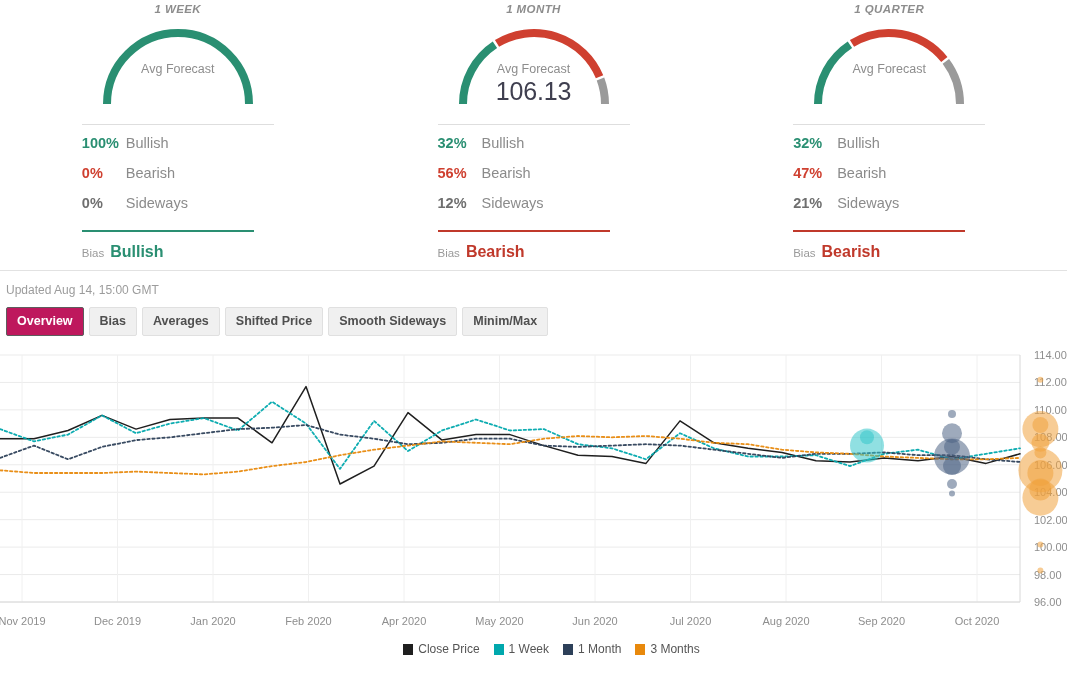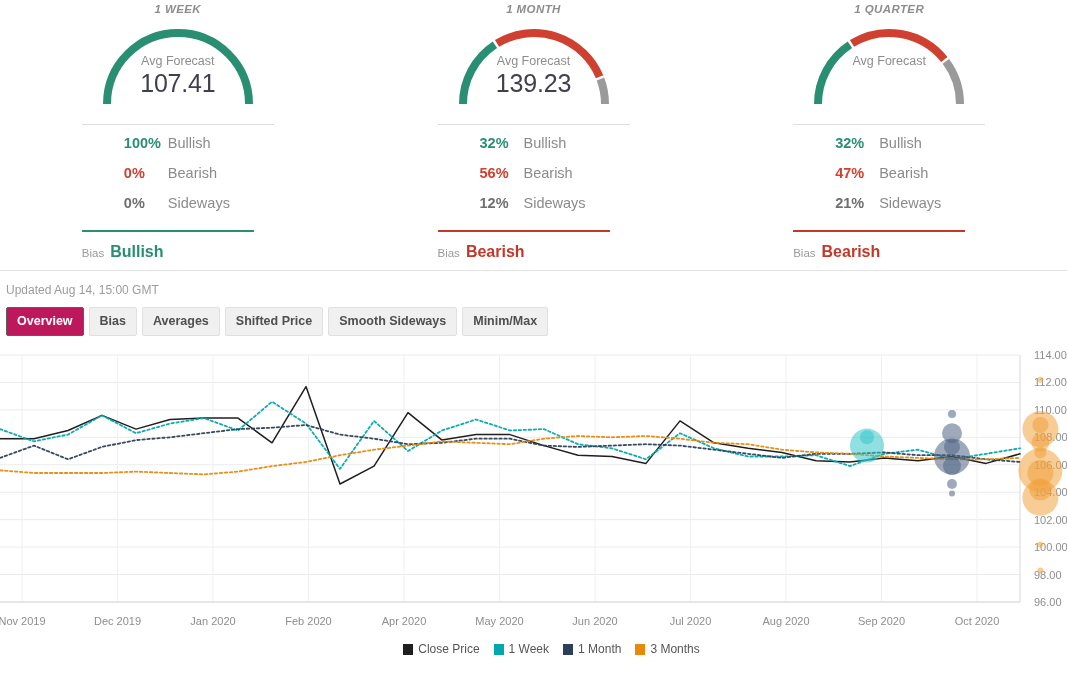--- a/index.html
+++ b/index.html
@@ -23,38 +23,37 @@
     letter-spacing: .4px;
     color: #8d8d8d;
     height: 16px;
     line-height: 14px;
   }
 
   .gauge-wrap { height: 96px; display: flex; justify-content: center; align-items: flex-start; position: relative; }
   .gauge { position: relative; width: 176px; height: 92px; }
   .gauge svg { display: block; }
   .gauge-center {
-    position: absolute; left: 0; right: 0; top: 36px;
+    position: absolute; left: 0; right: 0; top: 44px;
     text-align: center;
   }
   .gauge-label { font-size: 12.5px; color: #8d8d8d; line-height: 15px; }
   .gauge-value { font-size: 25px; color: #3f3f4f; line-height: 29px; letter-spacing: -.2px; }
 
   .panel-divider {
     height: 1px; background: #dedede;
     margin: 10px auto 0 auto;
     width: 192px;
   }
 
   .stats { width: 192px; margin: 0 auto; padding-top: 10px; }
   .stat-row { display: flex; align-items: baseline; height: 30px; }
   .stat-pct {
     width: 44px; font-size: 14.5px; font-weight: bold;
     flex: 0 0 44px;
-    margin-left: 42px;
   }
   .stat-name { font-size: 14.5px; color: #8b8b8b; }
   .pct-bull { color: #2a8f72; }
   .pct-bear { color: #cf4030; }
   .pct-side { color: #6f6f6f; }
 
   .bias-bar { height: 2px; width: 172px; margin-top: 5px; }
   .bias-line { display: flex; align-items: baseline; gap: 6px; padding-top: 11px; }
   .bias-label { font-size: 11.5px; color: #9a9a9a; }
   .bias-value { font-size: 16px; font-weight: bold; }
@@ -98,21 +97,20 @@
 <div class="panels" id="panels">
     <div class="panel">
       <div class="panel-title">1 WEEK</div>
      <div class="gauge-wrap">
        <div class="gauge">
          <span><svg width="176" height="92" viewBox="0 0 176 92">
               <path d="M 17.00 86.00 A 71 71 0 0 1 159.00 86.00" fill="none" stroke="#2a8f72" stroke-width="8" stroke-linecap="butt"></path>
             </svg></span>
          <div class="gauge-center">
            <div class="gauge-label">Avg Forecast</div>
-           <div class="gauge-value">107.41</div>
          </div>
        </div>
      </div>
      <div class="panel-divider"></div>
      <div class="stats">
        <div class="stat-row">
          <span class="stat-pct pct-bull">100%</span>
          <span class="stat-name">Bullish</span>
        </div>
        <div class="stat-row">
@@ -134,21 +132,21 @@
       <div class="panel-title">1 MONTH</div>
      <div class="gauge-wrap">
        <div class="gauge">
          <span><svg width="176" height="92" viewBox="0 0 176 92">
               <path d="M 17.00 86.00 A 71 71 0 0 1 48.91 26.73" fill="none" stroke="#2a8f72" stroke-width="8" stroke-linecap="butt"></path>
               <path d="M 51.01 25.40 A 71 71 0 0 1 153.55 58.71" fill="none" stroke="#cf4030" stroke-width="8" stroke-linecap="butt"></path>
               <path d="M 154.46 61.02 A 71 71 0 0 1 159.00 86.00" fill="none" stroke="#9a9a9a" stroke-width="8" stroke-linecap="butt"></path>
             </svg></span>
          <div class="gauge-center">
            <div class="gauge-label">Avg Forecast</div>
-           <div class="gauge-value">139.23</div>
+           <div class="gauge-value">106.13</div>
          </div>
        </div>
      </div>
      <div class="panel-divider"></div>
      <div class="stats">
        <div class="stat-row">
          <span class="stat-pct pct-bull">32%</span>
          <span class="stat-name">Bullish</span>
        </div>
        <div class="stat-row">

